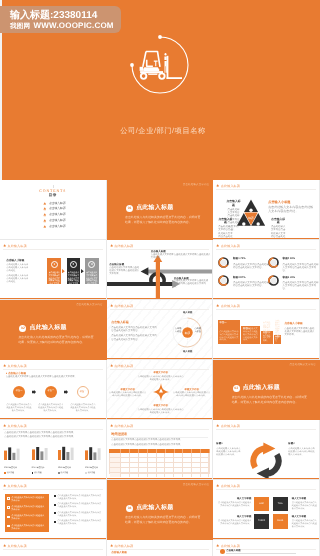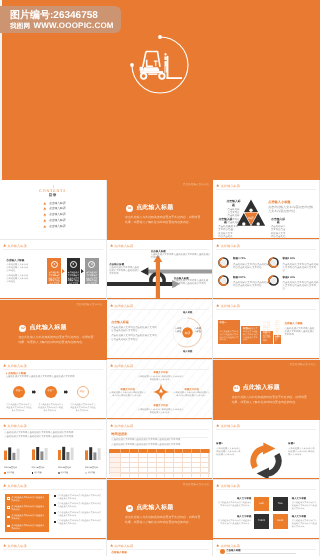--- a/index.html
+++ b/index.html
@@ -171,23 +171,24 @@
         <path d="M54.6 47.2 L70.0 47.2 L70.0 49.0 L54.6 49.0 Z" fill="#ffffff"></path>
 
         <g fill="#ffffff">
           <ellipse cx="53.5" cy="24.2" rx="1.0" ry="1.3"></ellipse>
           <path d="M52.4 26.5 L54.7 26.5 L54.7 30.0 L52.4 30.0 Z"></path>
           <path d="M52.5 31.0 L54.8 31.0 L54.8 42.8 L53.9 42.8 L53.9 36.2 L53.4 36.2 L53.4 42.8 L52.5 42.8 Z"></path>
         </g>
       </svg>
     </div>
 
+    <div class="hero-sub">公司/企业/部门/项目名称</div>
 
     <div class="wm">
-      <div class="wm-l1"><span>图片编号:</span><span>26346758</span></div>
+      <div class="wm-l1"><span>输入标题:</span><span>23380114</span></div>
       <div class="wm-l2"><span>我图网</span><b>WWW.OOOPIC.COM</b></div>
     </div>
   </div>
 
   <div class="grid">
 
   <div class="row">
 
     <div class="sl w">
       <div class="ct-tick"></div>

